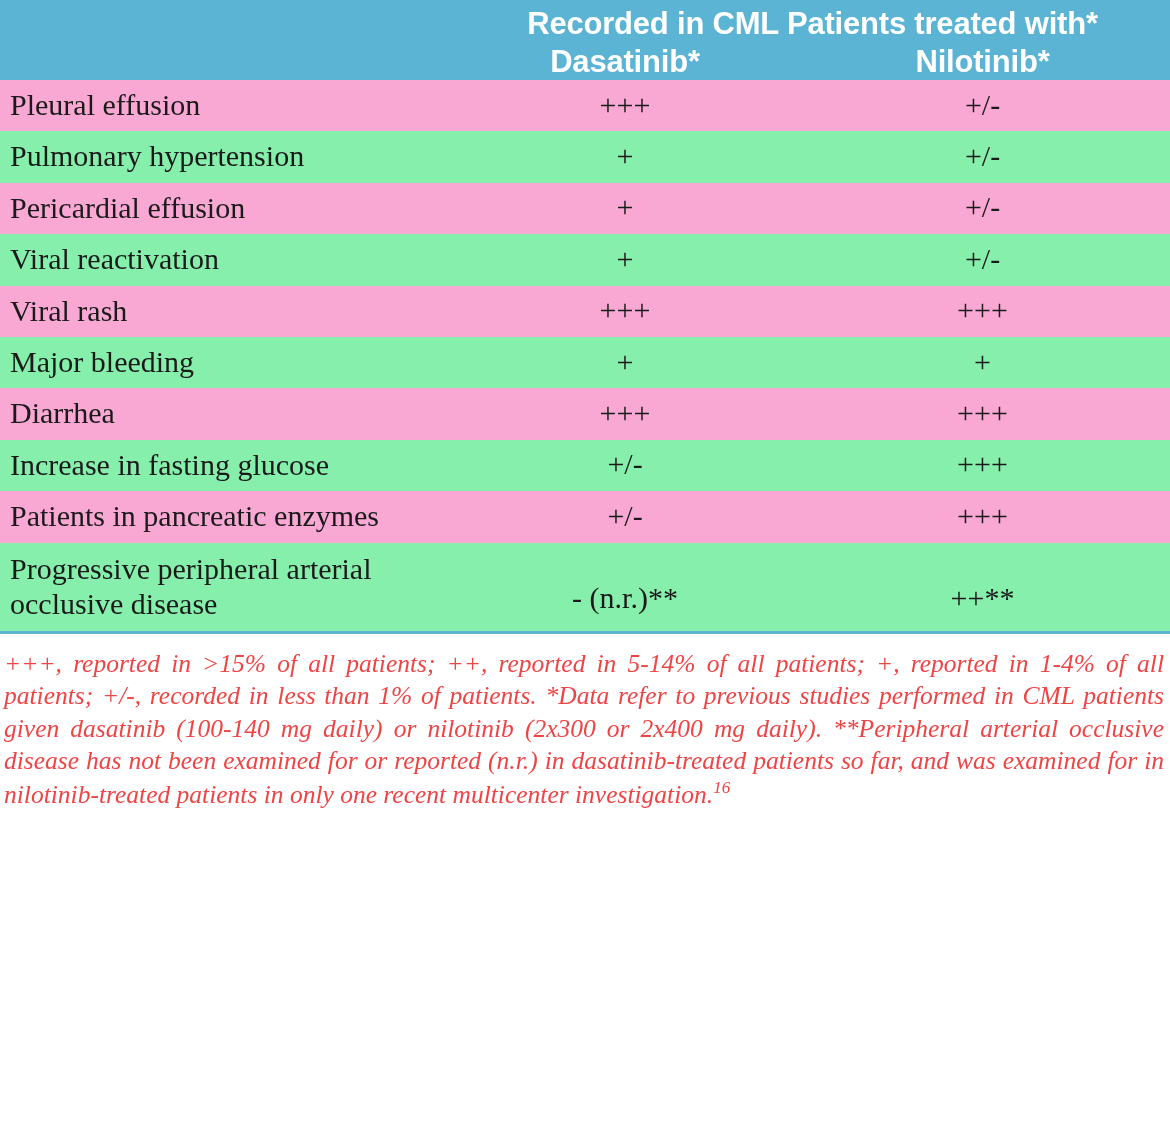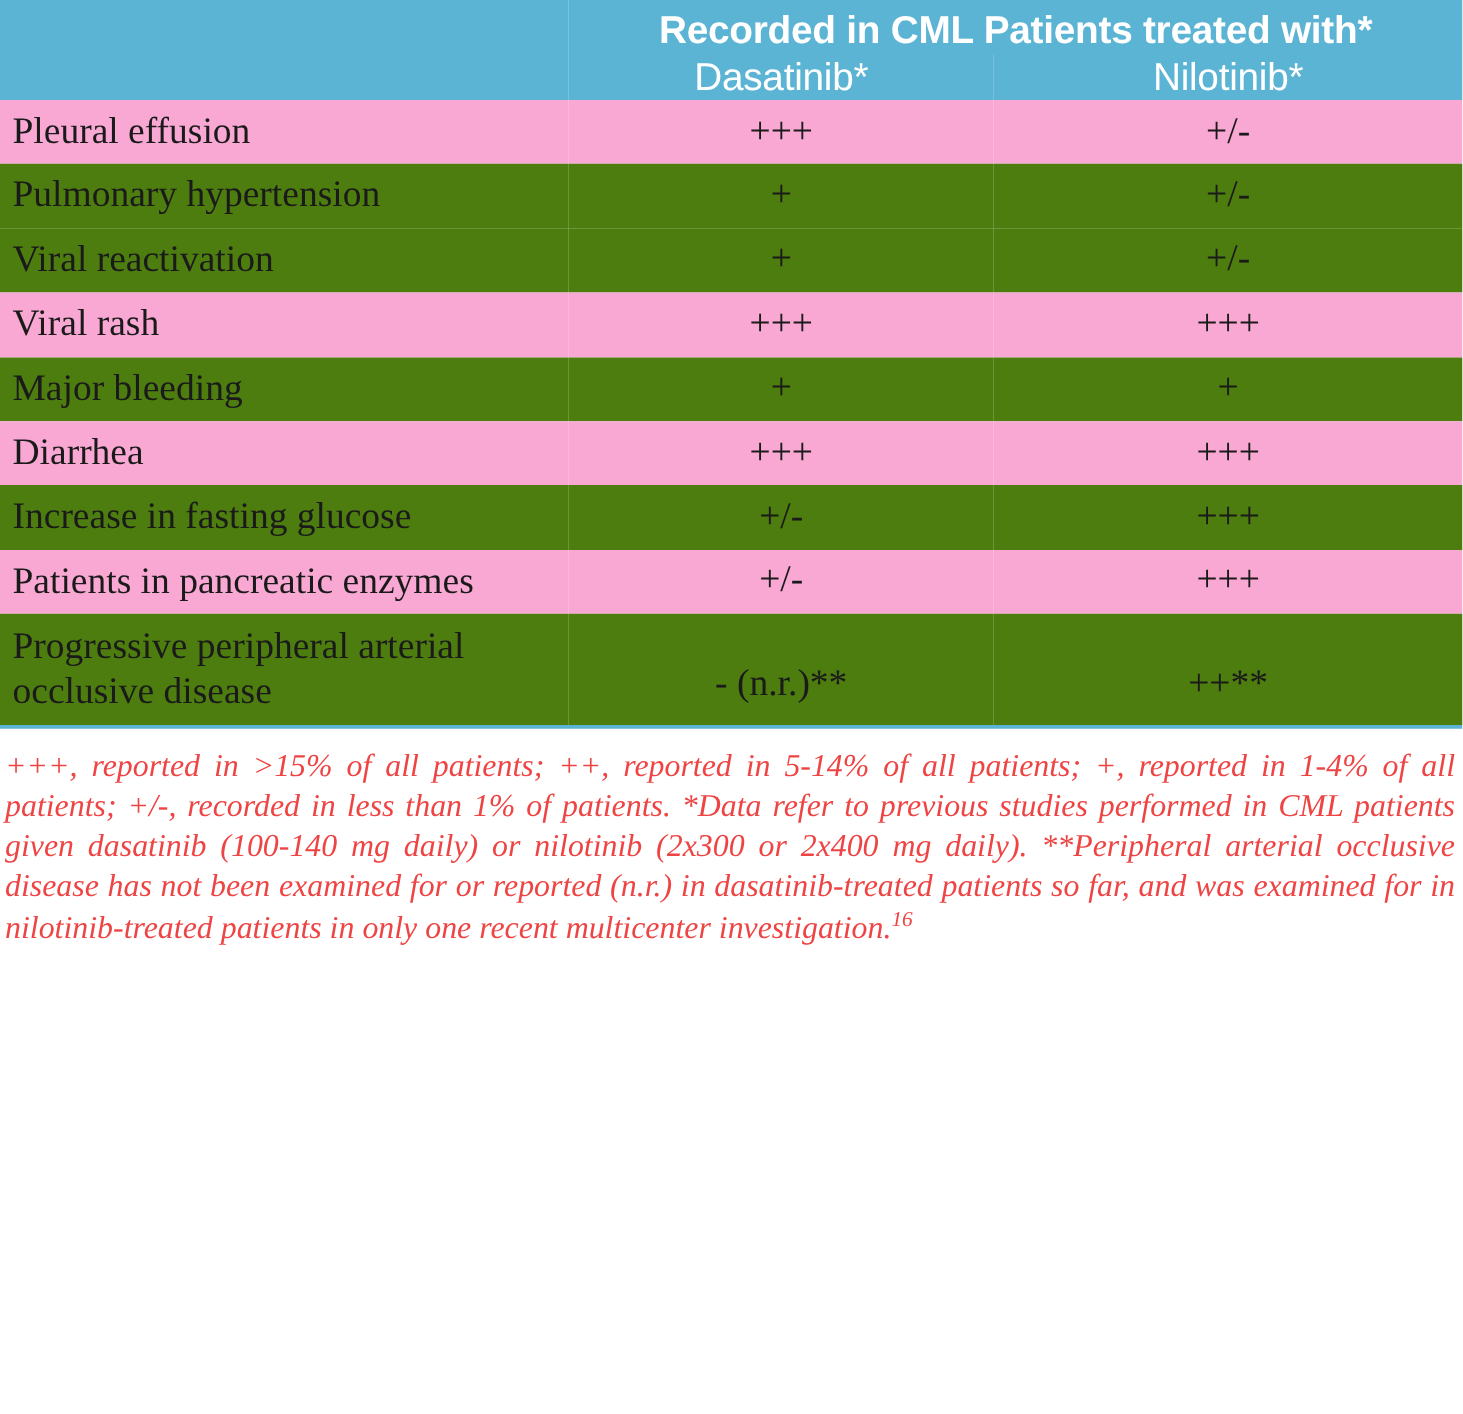--- a/index.html
+++ b/index.html
@@ -23,21 +23,21 @@
     table-layout: fixed;
   }
   table.main col.c0 { width: 455px; }
   table.main col.c1 { width: 340px; }
   table.main col.c2 { width: 375px; }
 
   thead tr.header-row th {
     background: #5cb4d4;
     color: #ffffff;
     font-family: "Liberation Sans", sans-serif;
-    font-weight: normal;
+    font-weight: bold;
     padding: 0;
     vertical-align: bottom;
   }
   .hdr-span {
     background: #5cb4d4;
     color: #ffffff;
     font-family: "Liberation Sans", sans-serif;
     font-weight: bold;
     font-size: 31px;
     text-align: center;
@@ -56,21 +56,21 @@
   .hdr-blank {
     background: #5cb4d4;
   }
   tbody td {
     font-size: 30px;
     color: #1a1a1a;
     padding: 7px 0 9px 0;
     vertical-align: middle;
   }
   tbody tr.alt td {
-    background: #4d7c0f;
+    background: #86efac;
   }
   tbody tr.plain td {
     background: #f9a8d4;
   }
   tbody td.label {
     text-align: left;
     padding-left: 10px;
     line-height: 1.18;
   }
   tbody td.val {
@@ -128,20 +128,25 @@
       <tr class="plain">
         <td class="label">Pleural effusion</td>
         <td class="val">+++</td>
         <td class="val">+/-</td>
       </tr>
       <tr class="alt">
         <td class="label">Pulmonary hypertension</td>
         <td class="val">+</td>
         <td class="val">+/-</td>
       </tr>
+      <tr class="plain">
+        <td class="label">Pericardial effusion</td>
+        <td class="val">+</td>
+        <td class="val">+/-</td>
+      </tr>
       <tr class="alt">
         <td class="label">Viral reactivation</td>
         <td class="val">+</td>
         <td class="val">+/-</td>
       </tr>
       <tr class="plain">
         <td class="label">Viral rash</td>
         <td class="val">+++</td>
         <td class="val">+++</td>
       </tr>

